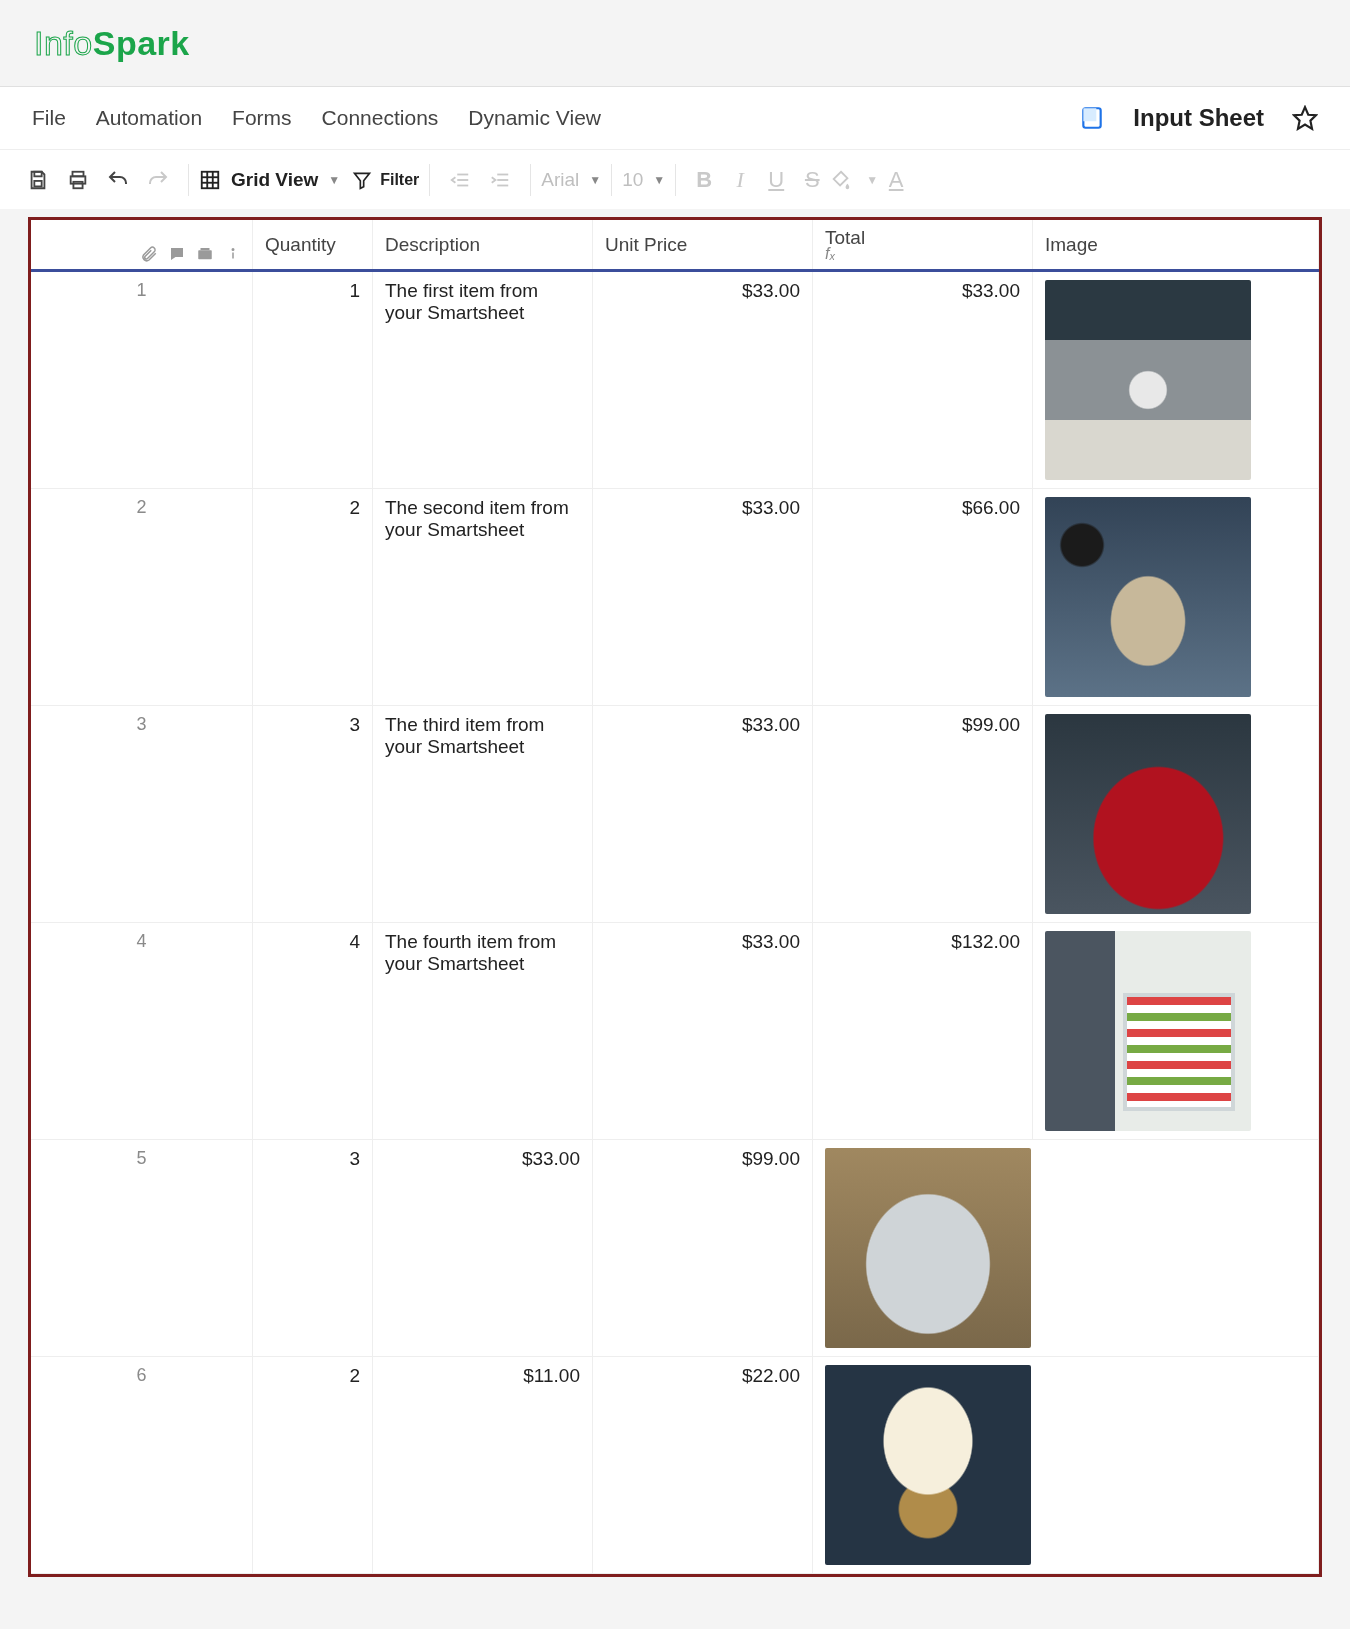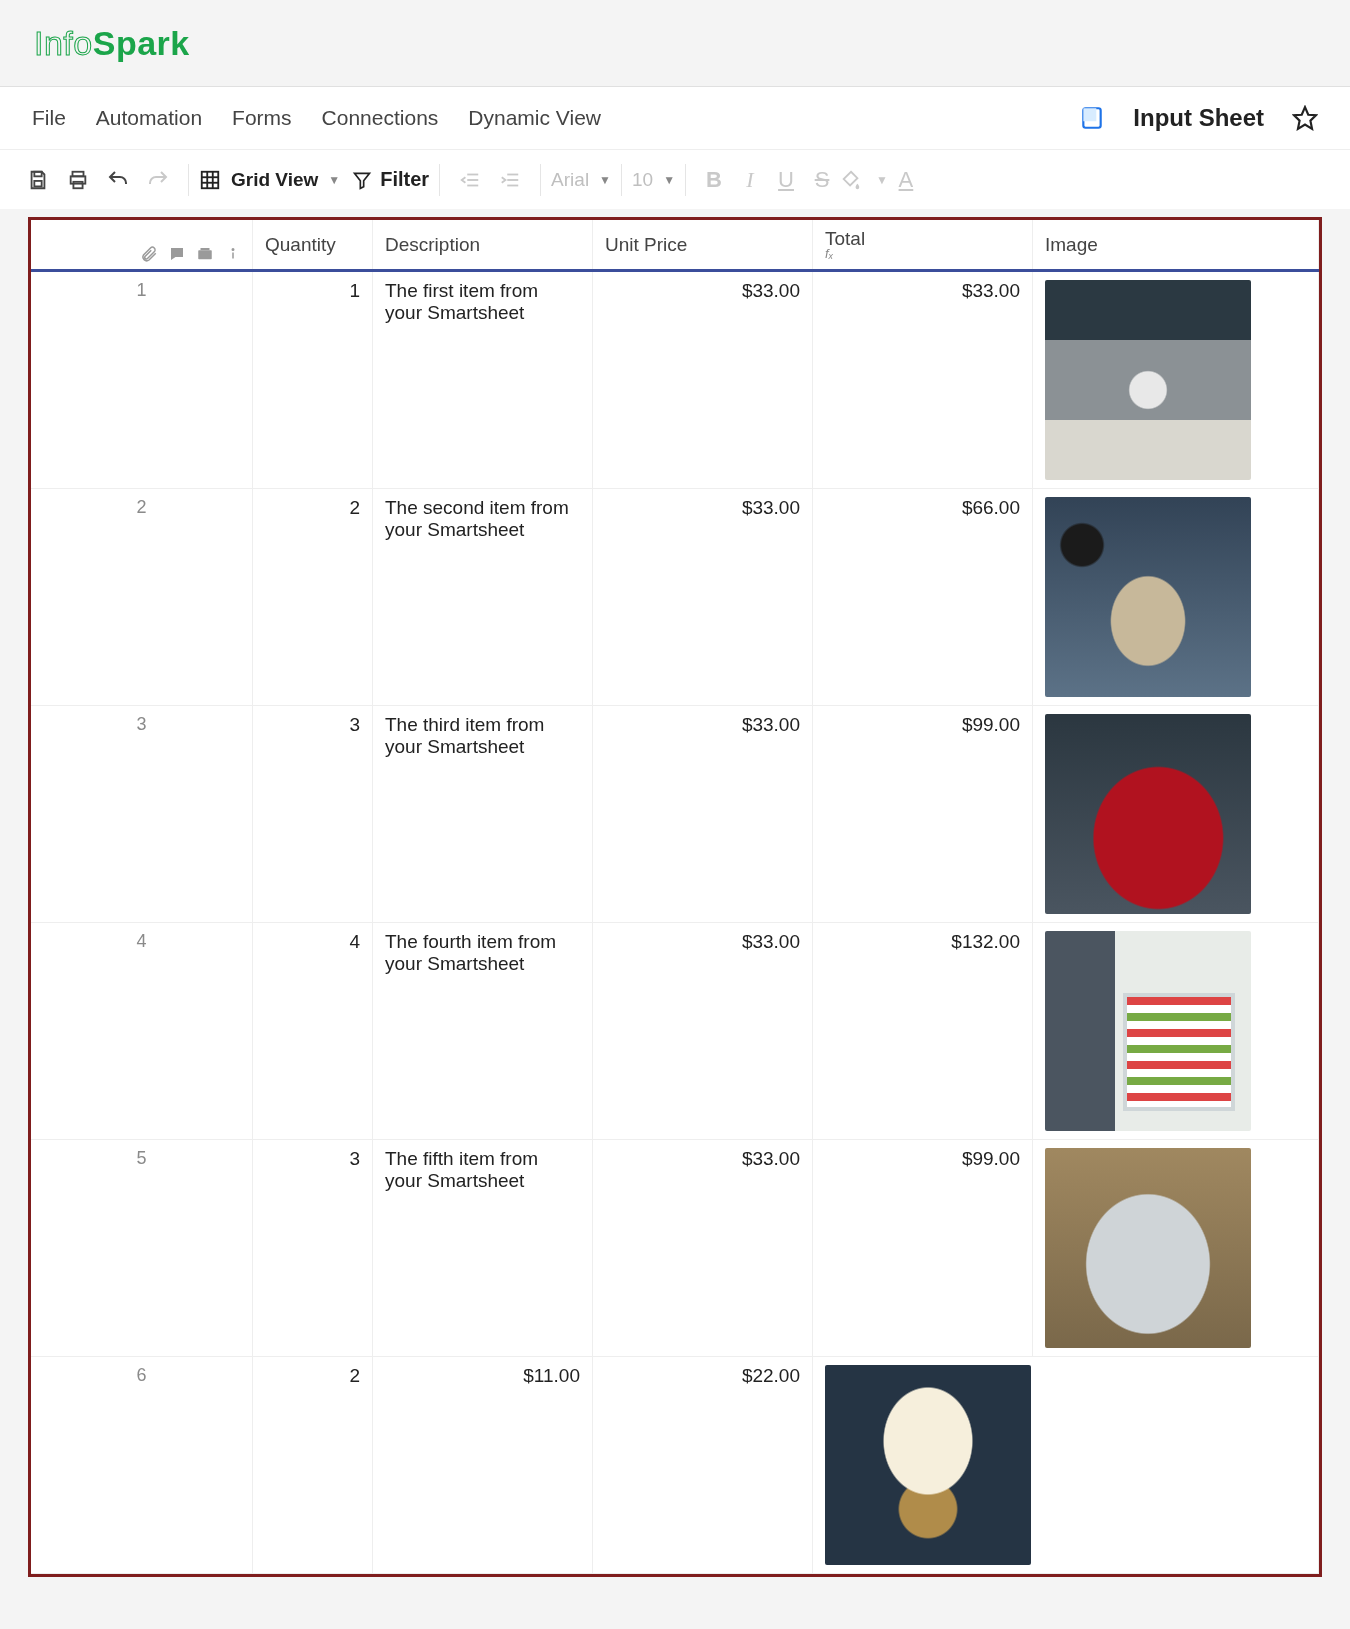--- a/index.html
+++ b/index.html
@@ -21,39 +21,39 @@
   .sheet-title { font-size: 24px; font-weight: 700; color: #222; }
   .star-icon { width: 26px; height: 26px; color: #222; }
 
   
   .toolbar { height: 60px; background: #fff; border-top: 1px solid #eee; display: flex; align-items: center; padding: 0 18px; }
   .tbtn { width: 40px; height: 40px; display: inline-flex; align-items: center; justify-content: center; color: #444; cursor: pointer; border-radius: 4px; }
   .tbtn.disabled { color: #c9c9c9; cursor: default; }
   .tsep { width: 1px; height: 32px; background: #e5e5e5; margin: 0 10px; }
   .view-switch { display: inline-flex; align-items: center; gap: 10px; font-size: 19px; font-weight: 600; color: #222; cursor: pointer; }
   .caret { font-size: 12px; color: #888; }
-  .filter-btn { display: inline-flex; align-items: center; gap: 8px; font-size: 20px; font-weight: 600; color: #222; cursor: pointer; }
+  .filter-btn { display: inline-flex; align-items: center; gap: 8px; font-size: 16px; font-weight: 600; color: #222; cursor: pointer; }
   .font-sel, .size-sel { color: #bfbfbf; font-size: 19px; display: inline-flex; align-items: center; gap: 10px; }
   .fmt-btn { color: #c9c9c9; font-size: 22px; width: 36px; text-align: center; }
 
   
   .grid-wrap { margin-top: 8px; padding: 0 28px 40px 28px; }
   .grid { background: #fff; border: 3px solid #7f1d1d; }
 
   
   .hdr-row { display: flex; height: 52px; border-bottom: 3px solid #3b4e9b; }
   .rownum-col { width: 222px; min-width: 222px; border-right: 1px solid #eee; display: flex; align-items: flex-end; justify-content: flex-end; padding: 6px 10px; gap: 10px; }
   .rownum-col .mini-icon { width: 18px; height: 18px; color: #9a9a9a; }
   .hcell { padding: 10px 12px; font-size: 19px; color: #444; font-weight: 500; border-right: 1px solid #eee; display: flex; flex-direction: column; justify-content: center; }
   .col-qty { width: 120px; }
   .col-desc { width: 220px; }
   .col-unit { width: 220px; }
   .col-total { width: 220px; }
   .col-image { flex: 1; }
-  .fx { font-size: 13px; font-style: italic; color: #888; margin-top: -4px; }
+  .fx { font-size: 16px; font-style: italic; color: #888; margin-top: -4px; }
 
   
   .drow { display: flex; min-height: 216px; border-bottom: 1px solid #eee; }
   .dnum { width: 222px; min-width:222px; border-right: 1px solid #eee; display: flex; align-items: flex-start; justify-content: center; padding-top: 8px; color: #8a8a8a; font-size: 18px; }
   .dcell { border-right: 1px solid #eee; padding: 8px 12px; font-size: 19px; color: #222; }
   .dcell.qty  { width: 120px; text-align: right; }
   .dcell.desc { width: 220px; }
   .dcell.unit { width: 220px; text-align: right; }
   .dcell.total{ width: 220px; text-align: right; }
   .dcell.image{ flex: 1; display: flex; }
@@ -271,21 +271,20 @@
             <div class="dcell desc">The fourth item from your Smartsheet</div>
             <div class="dcell unit">$33.00</div>
             <div class="dcell total">$132.00</div>
             <div class="dcell image">
               <div class="thumb img4"></div>
             </div>
           </div>
           <div class="drow">
             <div class="dnum">5</div>
             <div class="dcell qty">3</div>
-            <div class="dcell desc">The fifth item from your Smartsheet</div>
             <div class="dcell unit">$33.00</div>
             <div class="dcell total">$99.00</div>
             <div class="dcell image">
               <div class="thumb img5"></div>
             </div>
           </div>
           <div class="drow">
             <div class="dnum">6</div>
             <div class="dcell qty">2</div>
             <div class="dcell unit">$11.00</div>

